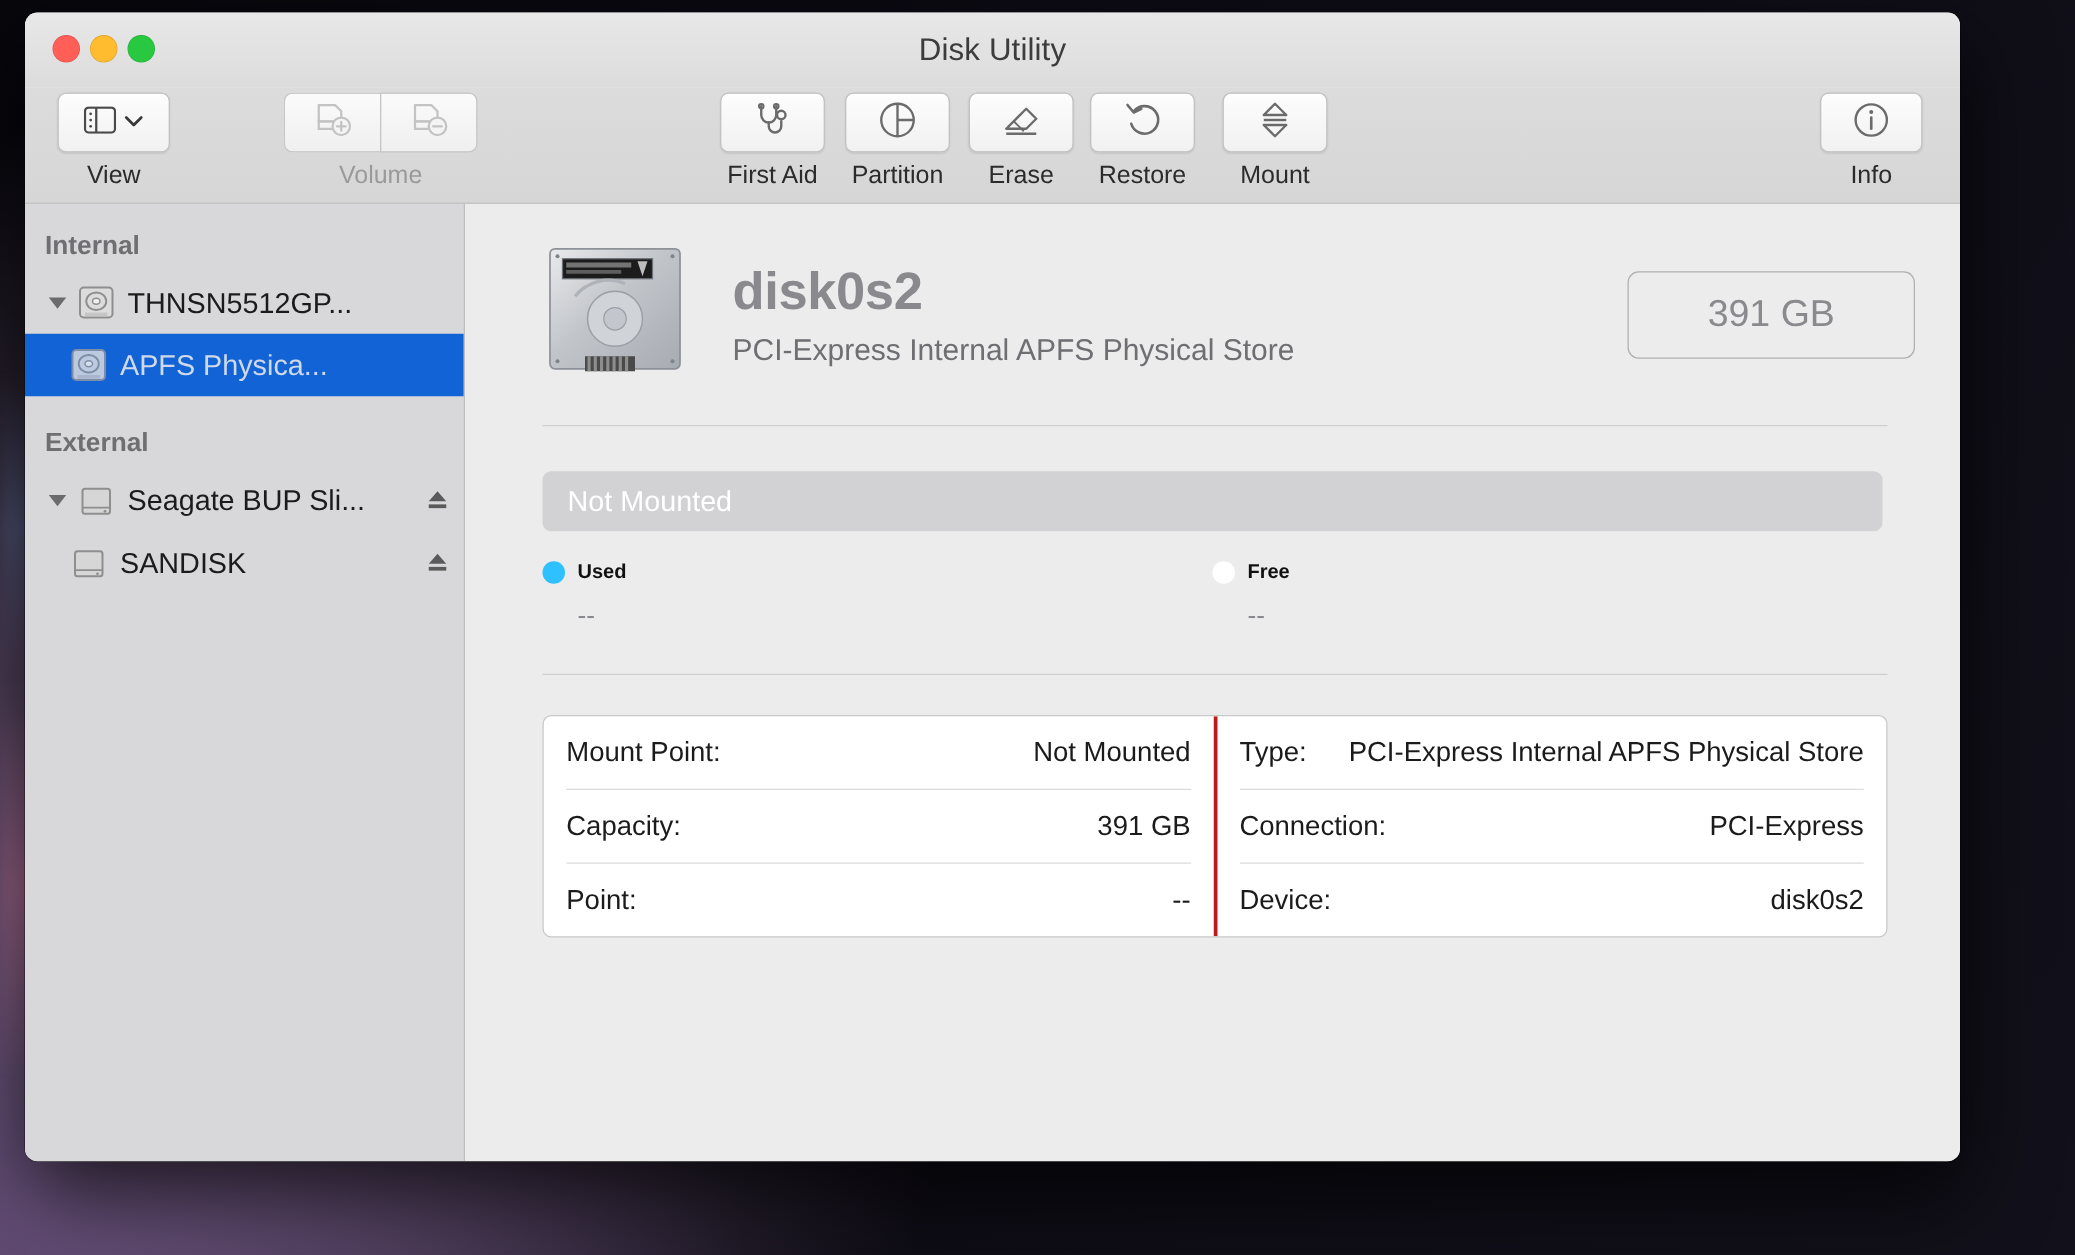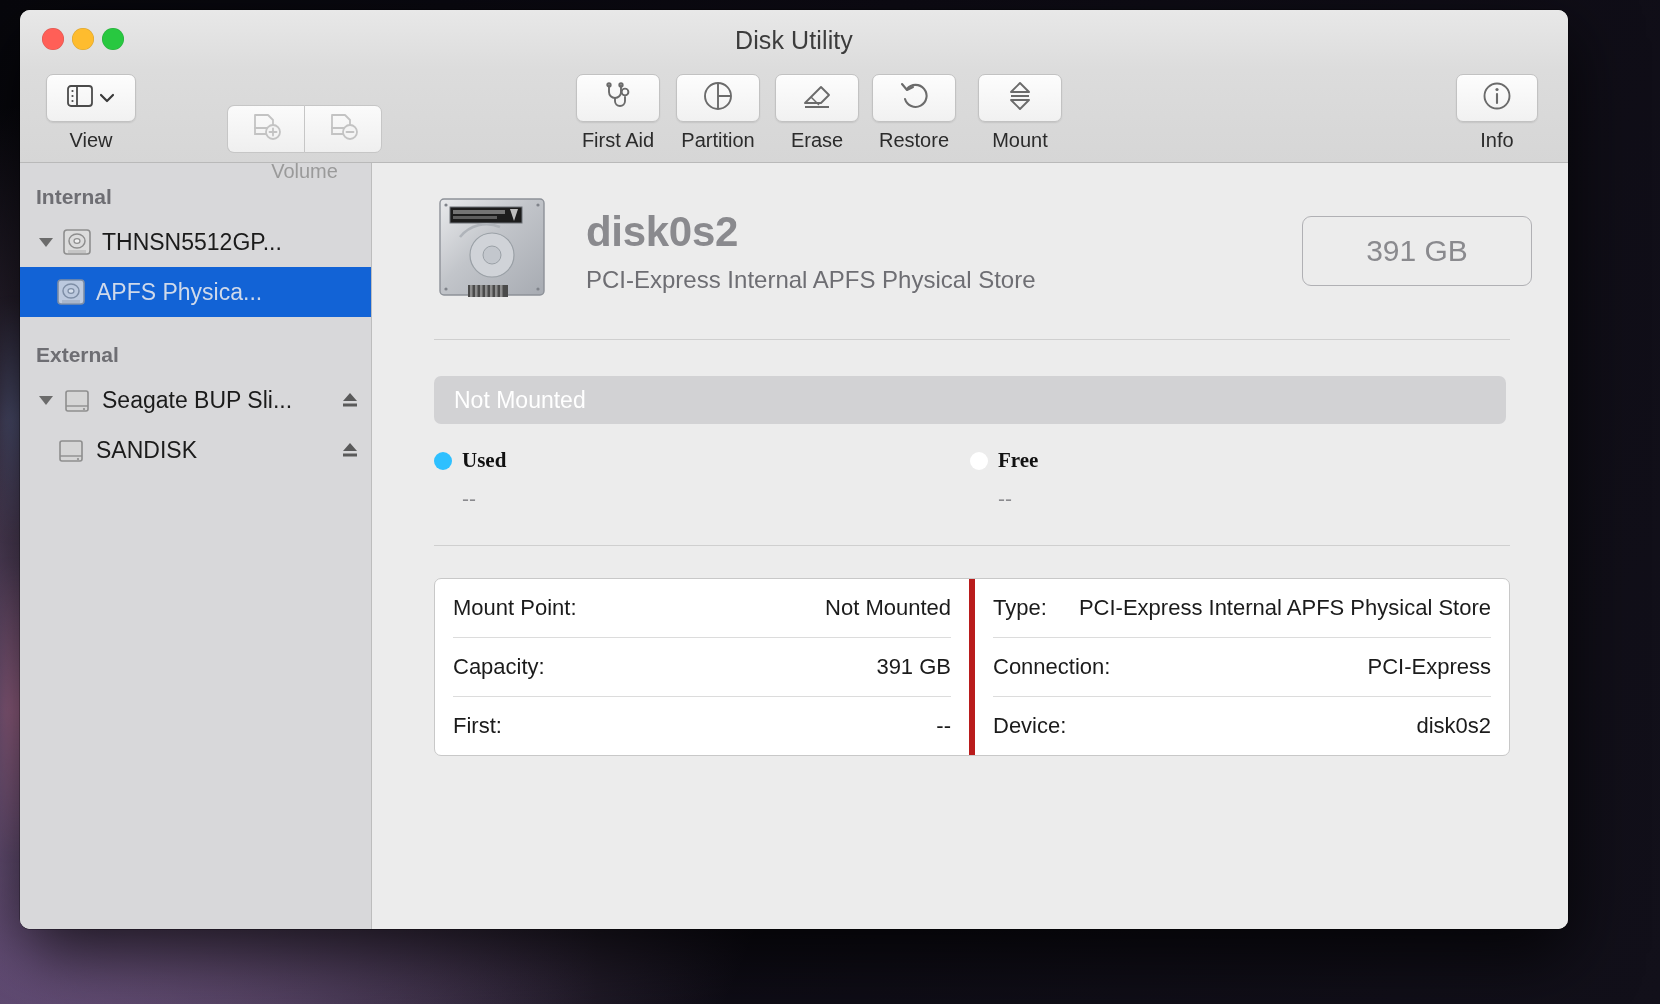--- a/index.html
+++ b/index.html
@@ -65,21 +65,21 @@
     box-shadow:0 1px 0 rgba(255,255,255,0.9) inset, 0 1px 1.5px rgba(0,0,0,0.09);
     display:flex;align-items:center;justify-content:center;
   }
   .tb-label{font-size:20px;color:#2b2b2b;margin-top:7px;white-space:nowrap;text-align:center;}
   .tb-label.dim{color:#9a9a9a;}
 
   
   #view-group{left:26px;}
   #view-btn{width:88px;height:46px;gap:6px;}
   
-  #volume-group{left:207px;margin-top:31px;}
+  #volume-group{left:207px;}
   #volume-seg{display:flex;}
   .seg{
     width:76px;height:46px;display:flex;align-items:center;justify-content:center;
     background:linear-gradient(180deg,#fbfbfb,#efefef);
     border:1px solid #c6c6c6;
   }
   .seg.left{border-radius:7px 0 0 7px;border-right:none;}
   .seg.right{border-radius:0 7px 7px 0;}
 
   
@@ -139,31 +139,31 @@
 
   #storage-bar{
     margin:36px 62px 0 62px;height:48px;border-radius:7px;background:#d2d2d4;
     display:flex;align-items:center;padding-left:20px;box-sizing:border-box;
     color:#ffffff;font-size:23px;
   }
   #legend{margin:24px 62px 0 62px;display:flex;}
   .leg{width:50%;}
   .leg-top{display:flex;align-items:center;gap:10px;}
   .dot{width:18px;height:18px;border-radius:50%;}
-  .leg-label{font-size:21px;font-weight:bold;color:#111;font-family:Liberation Serif, serif;}
+  .leg-label{font-size:16px;font-weight:bold;color:#111;}
   .leg-val{font-size:21px;color:#8a8a8e;margin-top:14px;margin-left:28px;}
 
   .hr2{height:1px;background:#cfcfcf;margin:34px 58px 0 62px;}
 
   #info-table{
     margin:32px 58px 0 62px;background:#ffffff;border:1px solid #c8c8c8;border-radius:7px;
     display:flex;overflow:hidden;
   }
   .col{flex:1;padding:0 18px;box-sizing:border-box;min-width:0;}
-  .col.left{border-right:6px solid #b91c1c;}
+  .col.left{border-right:3px solid #b91c1c;}
   .trow{
     height:58px;display:flex;align-items:center;justify-content:space-between;
     border-top:1px solid #dcdcdc;gap:12px;
   }
   .trow:first-child{border-top:none;}
   .tk{font-size:22px;color:#1b1b1b;white-space:nowrap;}
   .tv{font-size:22px;color:#1b1b1b;white-space:nowrap;overflow:hidden;text-overflow:ellipsis;}
 </style>
 </head>
 <body>
@@ -462,21 +462,21 @@
         <div class="col left">
           <div class="trow">
             <span class="tk">Mount Point:</span>
             <span class="tv">Not Mounted</span>
           </div>
           <div class="trow">
             <span class="tk">Capacity:</span>
             <span class="tv">391 GB</span>
           </div>
           <div class="trow">
-            <span class="tk">First:</span>
+            <span class="tk">Point:</span>
             <span class="tv">--</span>
           </div>
         </div>
         <div class="col">
           <div class="trow">
             <span class="tk">Type:</span>
             <span class="tv">PCI-Express Internal APFS Physical Store</span>
           </div>
           <div class="trow">
             <span class="tk">Connection:</span>

